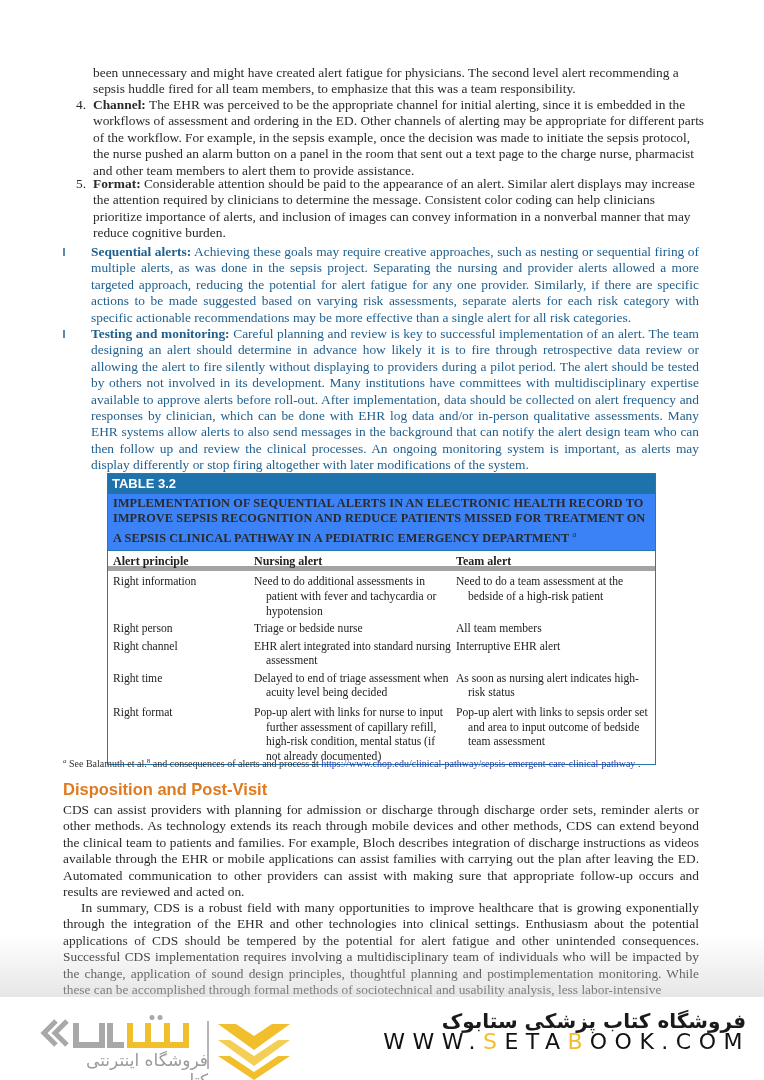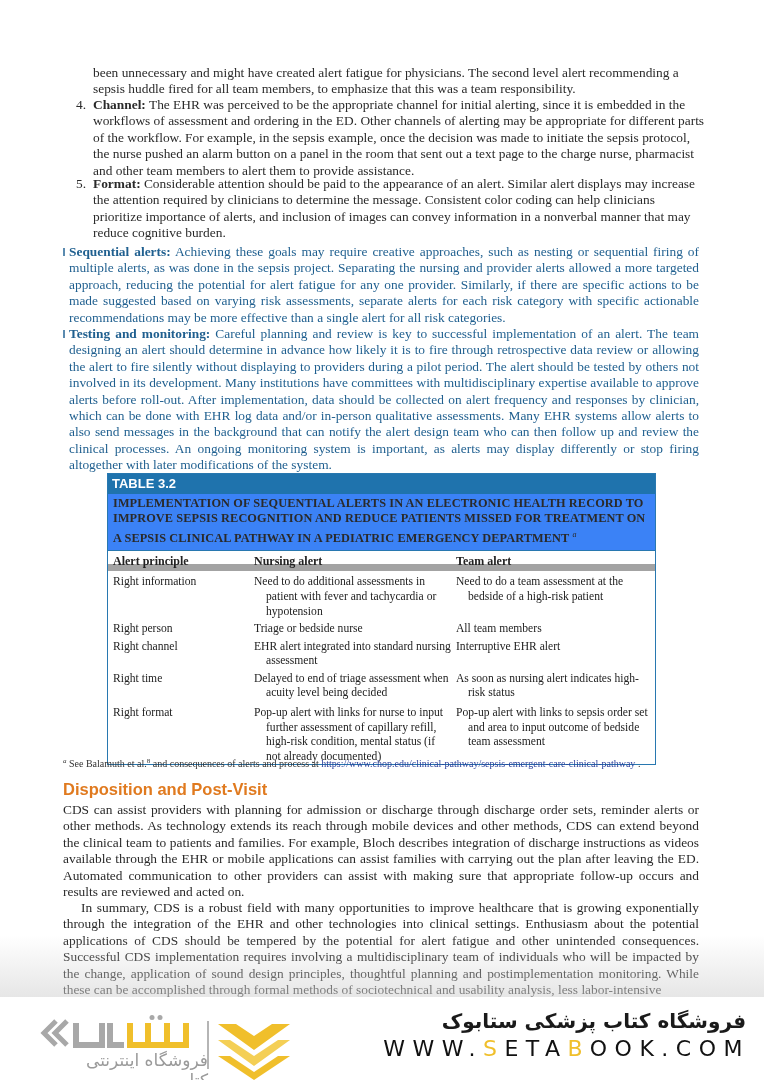--- a/index.html
+++ b/index.html
@@ -13,29 +13,29 @@
   
   .cont { position: absolute; left: 93px; top: 65px; width: 612px; }
   .num-item { position: absolute; left: 76px; width: 630px; }
   .num-item .n { position: absolute; left: 0; top: 0; width: 16px; }
   .num-item .t { margin-left: 17px; display: block; }
   .bold { font-weight: bold; }
 
   
   .bullet { position: absolute; left: 63px; width: 636px; color: #1f5f8f; text-align: justify; }
   .bullet .mark { position: absolute; left: 0; top: 4px; width: 2px; height: 8px; background: #5b8bb0; }
-  .bullet .t { margin-left: 6px; display: block; }
+  .bullet .t { margin-left: 28px; display: block; }
 
   
   .tbl { position: absolute; left: 107px; top: 473px; width: 549px; border: 1.5px solid #2878b0; }
   .tbl-head { background: #1f73ad; color: #fff; font-family: "Liberation Sans", "DejaVu Sans", sans-serif; font-weight: bold; font-size: 13px; height: 20px; line-height: 20px; padding-left: 4px; }
   .tbl-title { background: #3b82f6; color: #2a2a2a; font-weight: bold; font-size: 12.3px; line-height: 15.4px; padding: 2px 6px 4px 5px; letter-spacing: 0.1px; }
   .tbl-title sup { font-style: italic; font-weight: normal; font-size: 8px; }
   .tbl-grid { background: #fff; }
-  .tbl-colhdr { display: flex; height: 21px; line-height: 20px; font-weight: bold; font-size: 12px; border-top: 1.5px solid #2878b0; border-bottom: 7px solid #a3a3a3; padding-left: 5px; }
+  .tbl-colhdr { display: flex; height: 21px; line-height: 20px; font-weight: bold; font-size: 12px; border-top: 1.5px solid #2878b0; border-bottom: 5px solid #a3a3a3; padding-left: 5px; }
   .tbl-row { display: flex; font-size: 11.6px; line-height: 14.6px; padding-left: 5px; padding-top: 2px; }
   .c1 { width: 141px; }
   .c2 { width: 202px; padding-right: 4px; }
   .c3 { width: 196px; }
   .hang { padding-left: 12px; text-indent: -12px; }
 
   .footnote { position: absolute; left: 63px; top: 757px; font-size: 10px; color: #333; }
   .footnote sup { font-size: 7px; }
   .footnote .ital { font-style: italic; }
   .footnote .link { color: #2b3f9a; }
@@ -46,21 +46,21 @@
 
   .shade { position: absolute; left: 0; top: 935px; width: 764px; height: 62px; background: linear-gradient(to bottom, rgba(255,255,255,0) 0%, rgba(210,210,210,0.55) 100%); pointer-events: none; }
 
   
   .banner { position: absolute; left: 0; top: 997px; width: 764px; height: 83px; background: #ffffff; }
   .logo-word { position: absolute; left: 40px; top: 18px; width: 150px; height: 36px; }
   .logo-fa { position: absolute; left: 63px; top: 53px; font-family: "DejaVu Sans", sans-serif; font-size: 17px; color: #9a9a9a; direction: rtl; width: 145px; text-align: right; }
   .logo-divider { position: absolute; left: 207px; top: 24px; width: 2px; height: 48px; background: #b5b5b5; }
   .logo-mark { position: absolute; left: 216px; top: 25px; width: 76px; height: 58px; }
   .shop-fa { position: absolute; right: 18px; top: 12px; font-family: "DejaVu Sans", sans-serif; font-size: 20px; color: #1a1a1a; direction: rtl; font-weight: bold; }
-  .shop-url { position: absolute; right: 14px; top: 39px; font-family: "DejaVu Sans", sans-serif; font-size: 22px; letter-spacing: 7.5px; color: #111; font-weight: 500; }
+  .shop-url { position: absolute; right: 14px; top: 32px; font-family: "DejaVu Sans", sans-serif; font-size: 22px; letter-spacing: 7.5px; color: #111; font-weight: 500; }
   .shop-url .y { color: #f0bf2b; }
 </style>
 </head>
 <body>
 
 <div class="page">
 
   <div class="cont body-text">been unnecessary and might have created alert fatigue for physicians. The second level alert recommending a sepsis huddle fired for all team members, to emphasize that this was a team responsibility.</div>
 
   <div class="num-item body-text" style="top:97px;">

